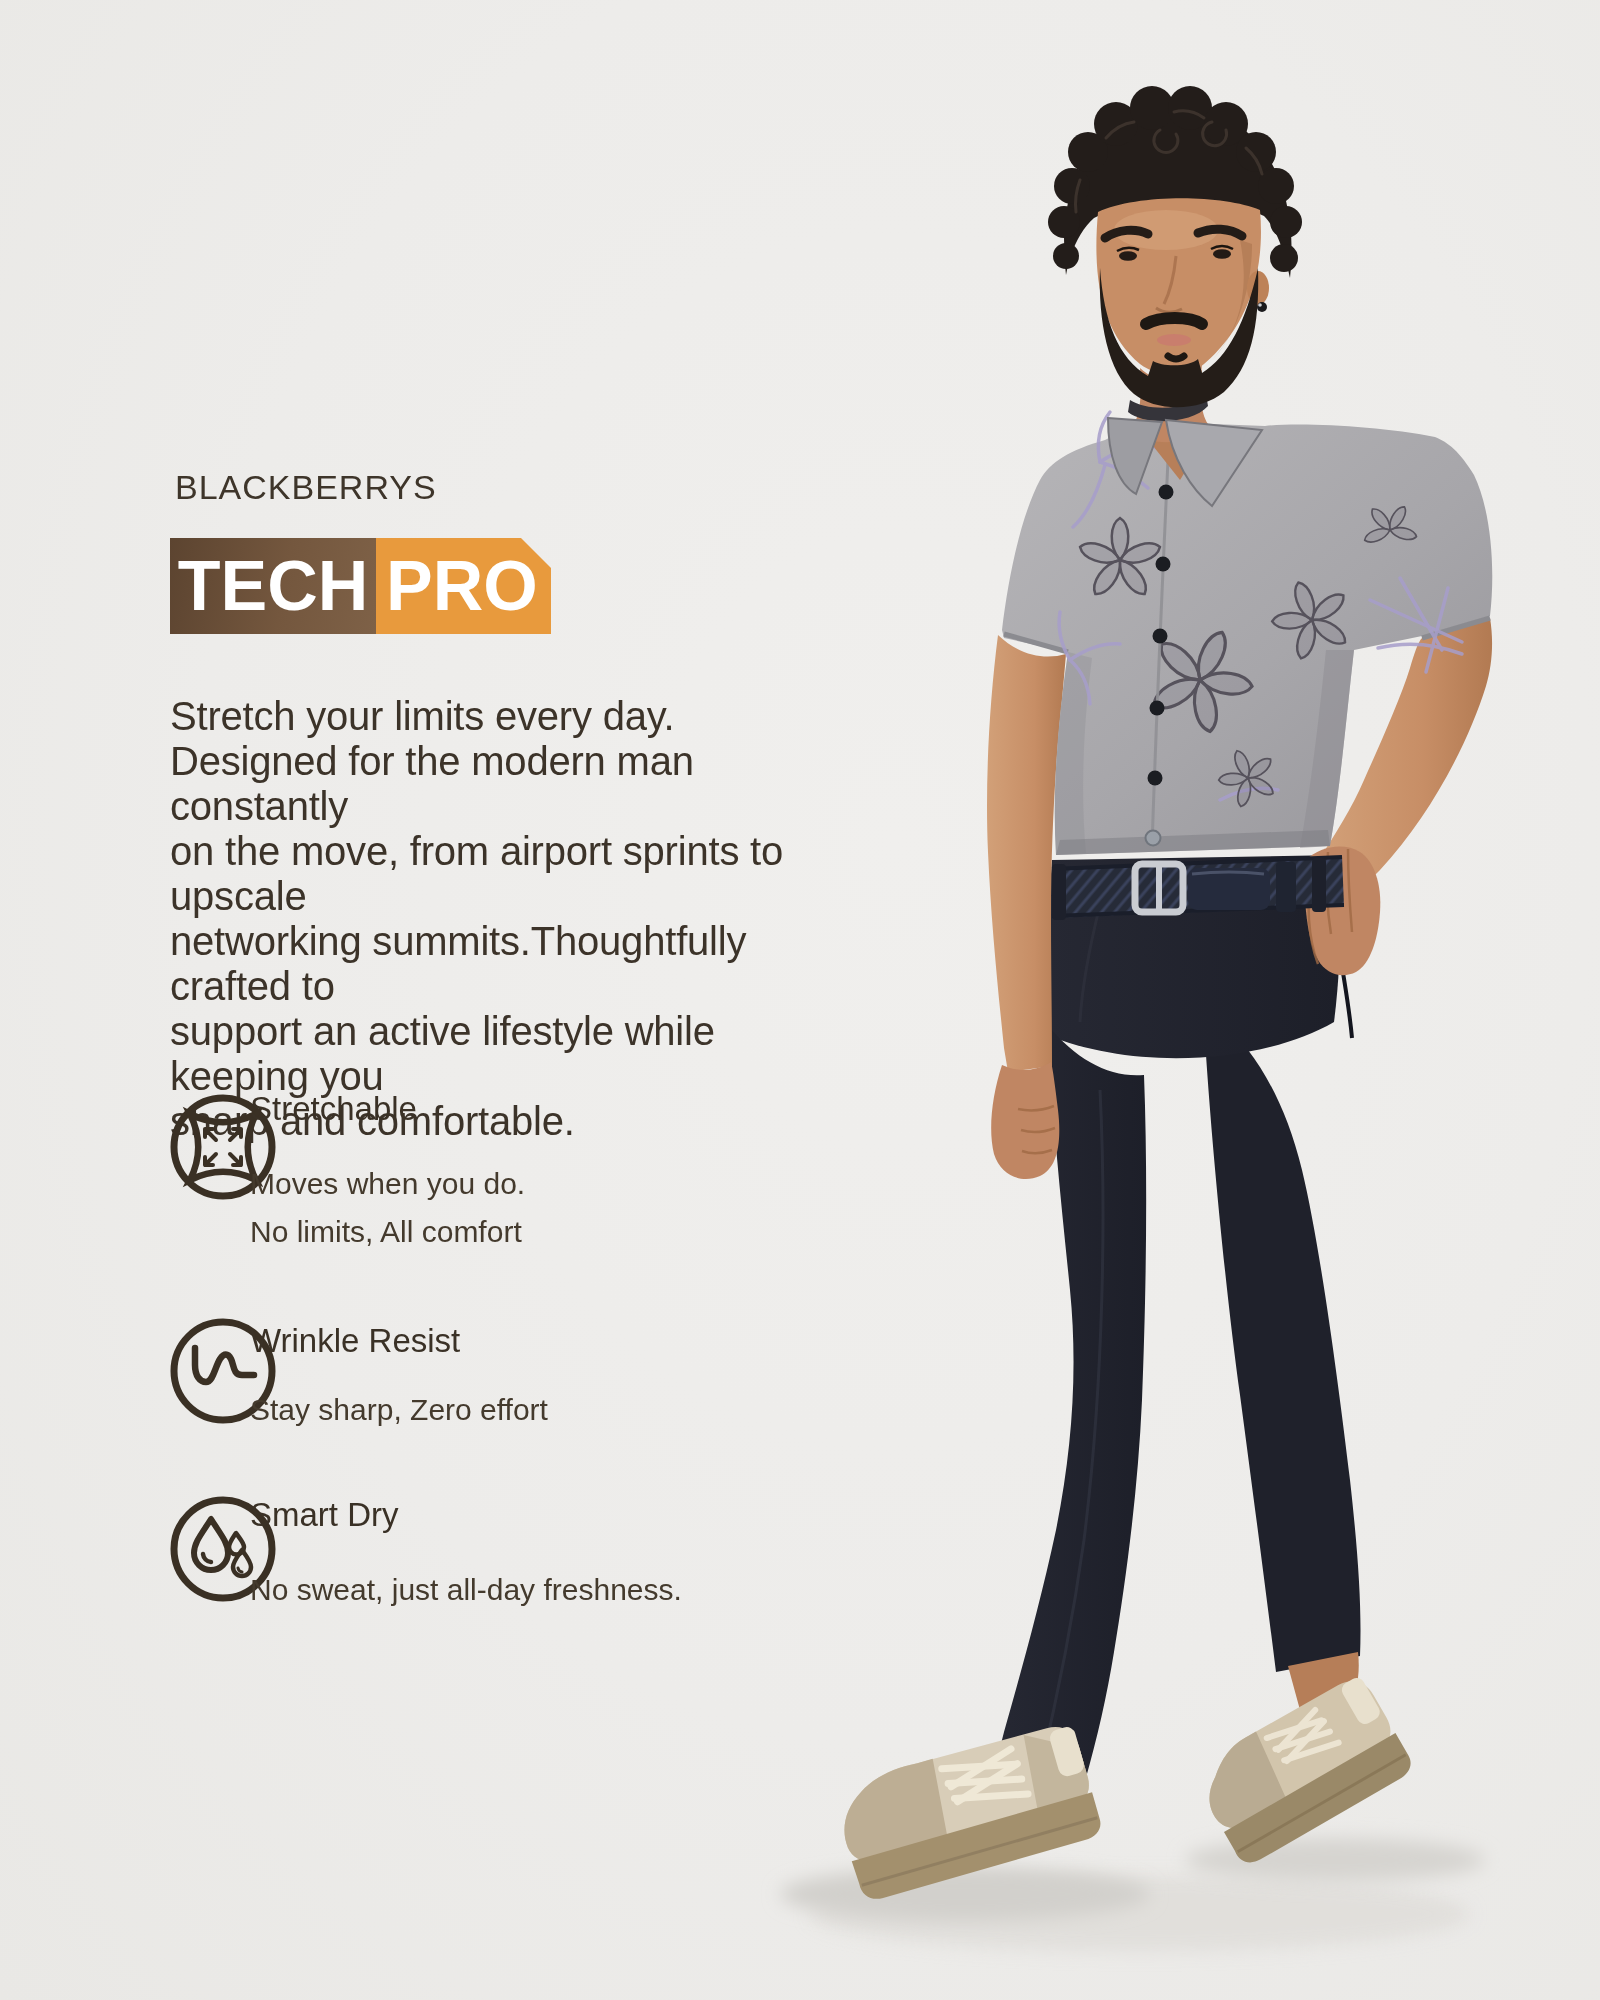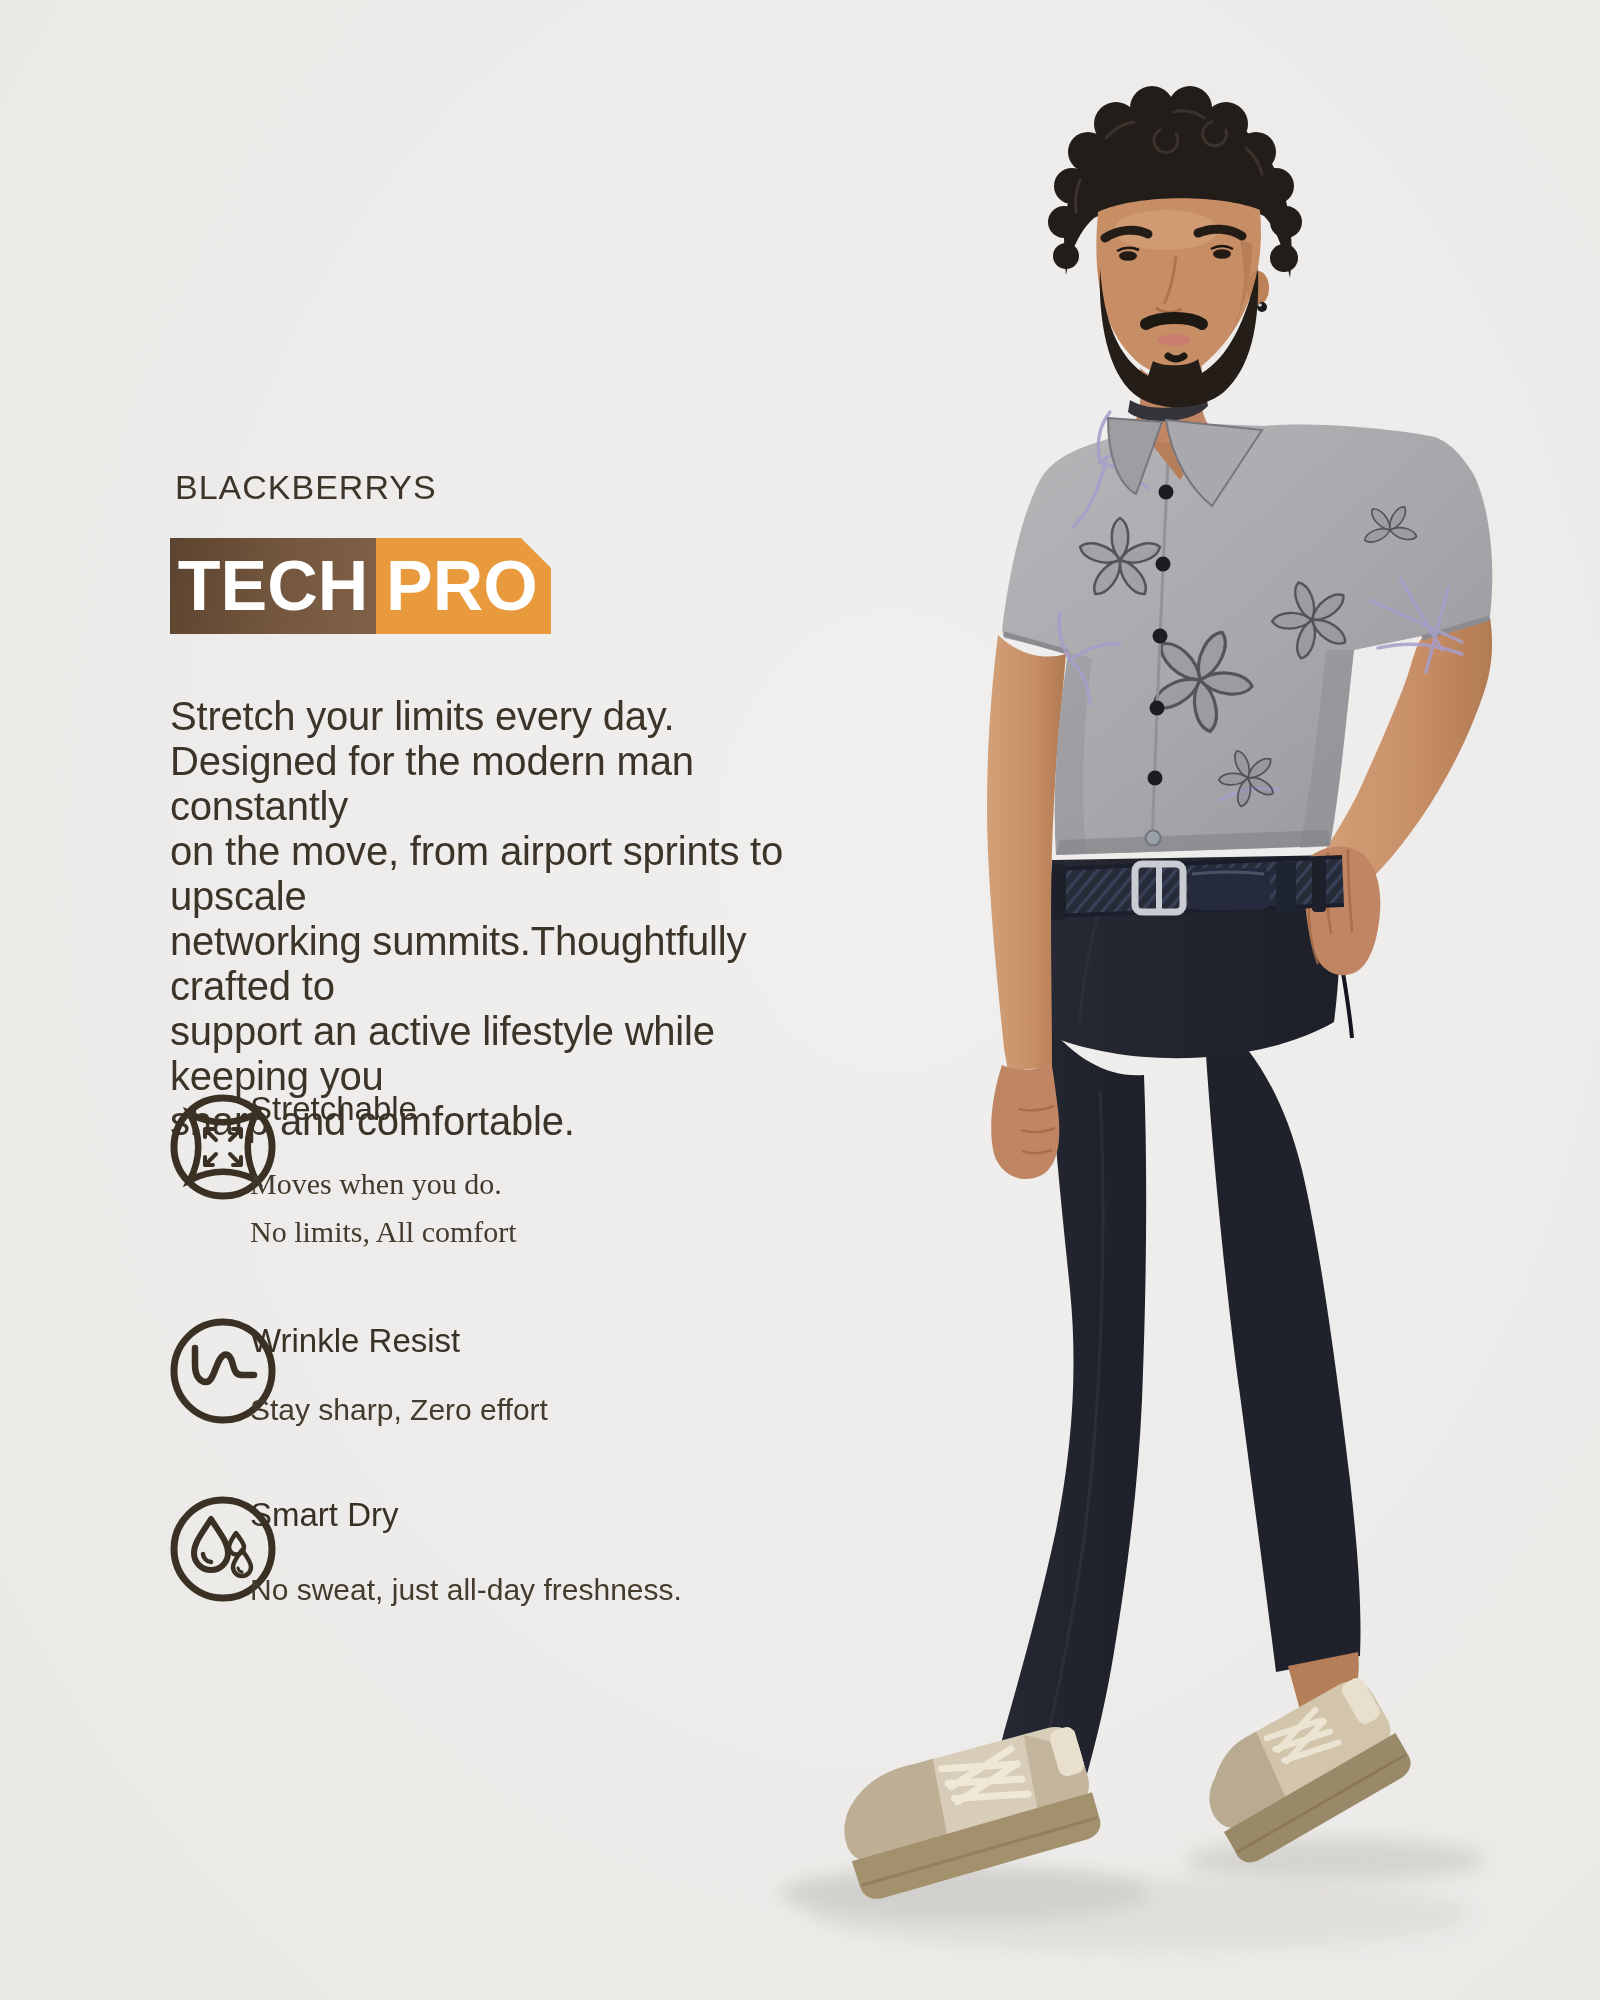--- a/index.html
+++ b/index.html
@@ -45,21 +45,21 @@
   }
   
   .feature-icon{position:absolute;left:170px;width:106px;height:106px;}
   .feature-title{
     position:absolute;left:250px;font-size:33px;font-weight:normal;color:#3a3126;
   }
   .feature-desc{
     position:absolute;left:250px;font-size:30px;line-height:48px;color:#443a2d;
     white-space:pre-line;
   }
-  .f1-icon{top:1094px;} .f1-title{top:1090px;} .f1-desc{top:1160px;font-family:Liberation Serif, serif;}
+  .f1-icon{top:1094px;} .f1-title{top:1090px;} .f1-desc{top:1160px;}
   .f2-icon{top:1318px;} .f2-title{top:1322px;} .f2-desc{top:1386px;}
   .f3-icon{top:1496px;} .f3-title{top:1496px;} .f3-desc{top:1566px;text-align:center;}
   .icon-stroke{stroke:#3a3024;fill:none;}
   
   .model{position:absolute;left:600px;top:60px;width:900px;height:1920px;}
 </style>
 </head>
 <body>
 
 <div class="canvas">

